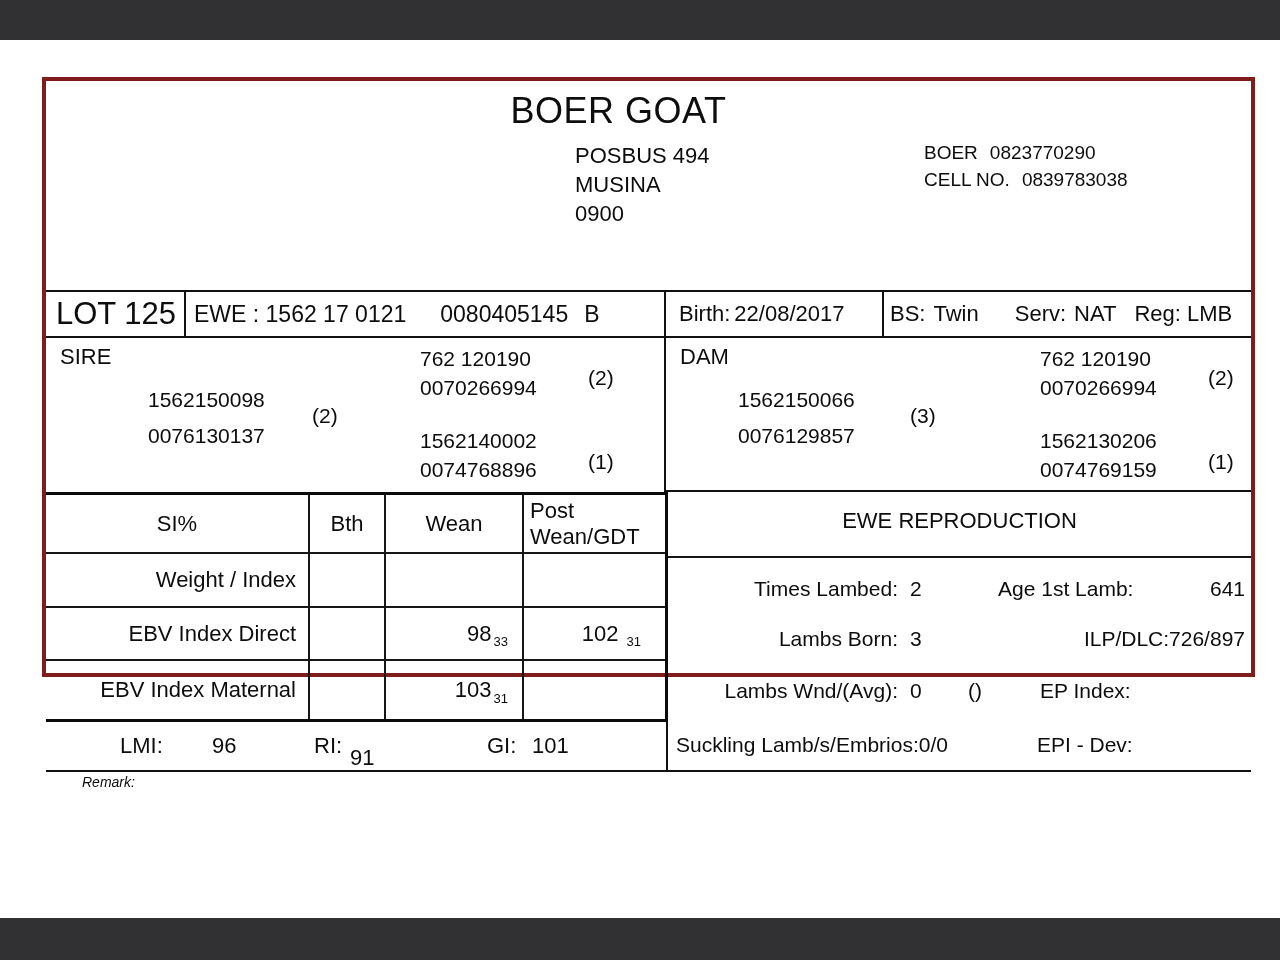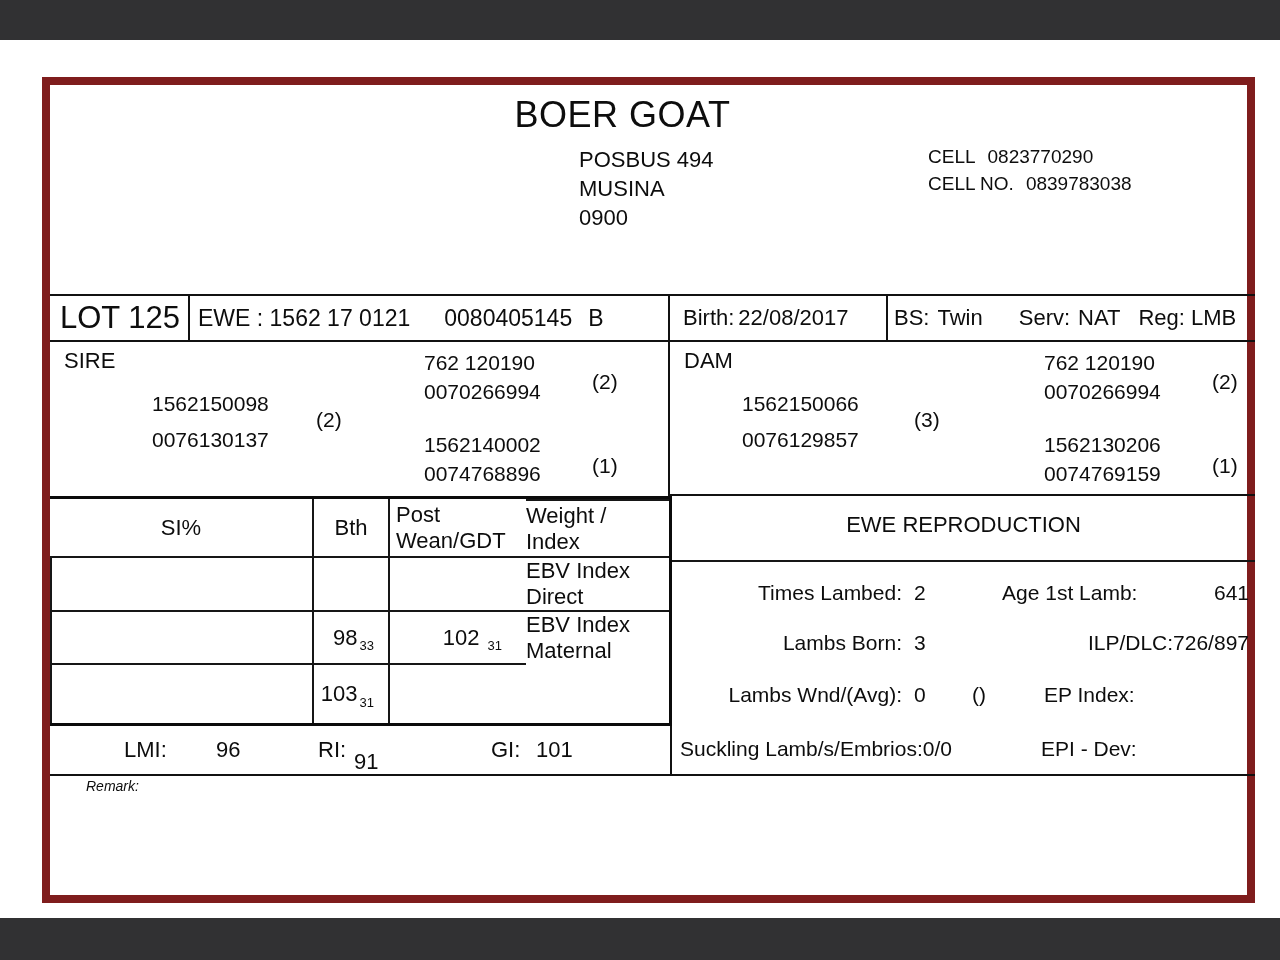--- a/index.html
+++ b/index.html
@@ -10,22 +10,22 @@
     font-family: "Liberation Sans", sans-serif;
     color: #0d0d0d;
     overflow: hidden;
   }
   .band { position: absolute; left: 0; width: 1280px; background: #313133; }
   .band-top { top: 0; height: 40px; }
   .band-bottom { top: 918px; height: 42px; }
 
   .card {
     position: absolute; left: 42px; top: 77px;
-    width: 1213px; height: 826px;
-    border: 8px solid #7f1d1d;
+    width: 1213px; height: 600px;
+    border: 4px solid #7f1d1d;
     background: #ffffff;
   }
   .card > * { position: absolute; }
 
   
   .doc-title { top: 9px; left: 0; width: 1145px; text-align: center; font-size: 36px; letter-spacing: 0.5px; }
   .breeder-line { top: 61px; left: 14px; font-size: 23px; }
   .breeder-line .name { margin-left: 14px; }
   .address-block { top: 60px; left: 529px; font-size: 22px; line-height: 29px; }
   .contact-block { top: 58px; left: 878px; font-size: 19px; line-height: 27px; }
@@ -132,21 +132,21 @@
 
 
   <div class="address-block">
     <div>POSBUS 494</div>
     <div>MUSINA</div>
     <div>0900</div>
   </div>
 
   <div class="contact-block">
     <div>
-      <span>CELL</span><span class="num">0823770290</span>
+      <span>BOER</span><span class="num">0823770290</span>
     </div>
     <div>
       <span>CELL NO.</span><span class="num">0839783038</span>
     </div>
   </div>
 
   <div class="lot-row">
     <div class="cell-lot">LOT 125</div>
     <div class="cell-ewe">
       <span>EWE : 1562 17 0121</span>
@@ -201,20 +201,21 @@
     <div class="ped-gp gp-bot">
       <div>1562130206</div>
       <div>0074769159</div>
     </div>
     <div class="ped-note-gbot">(1)</div>
   </div>
 
   <div class="si-table">
     <div class="hc">SI%</div>
     <div class="hc bl">Bth</div>
+    <div class="hc bl">Wean</div>
     <div class="h-post bl">Post Wean/GDT</div>
 
     <div class="rl bt">Weight / Index</div>
     <div class="bl bt"></div>
     <div class="bl bt val pr14"></div>
     <div class="bl bt val pr24"></div>
 
     <div class="rl bt">EBV Index Direct</div>
     <div class="bl bt"></div>
     <div class="bl bt val pr14">

